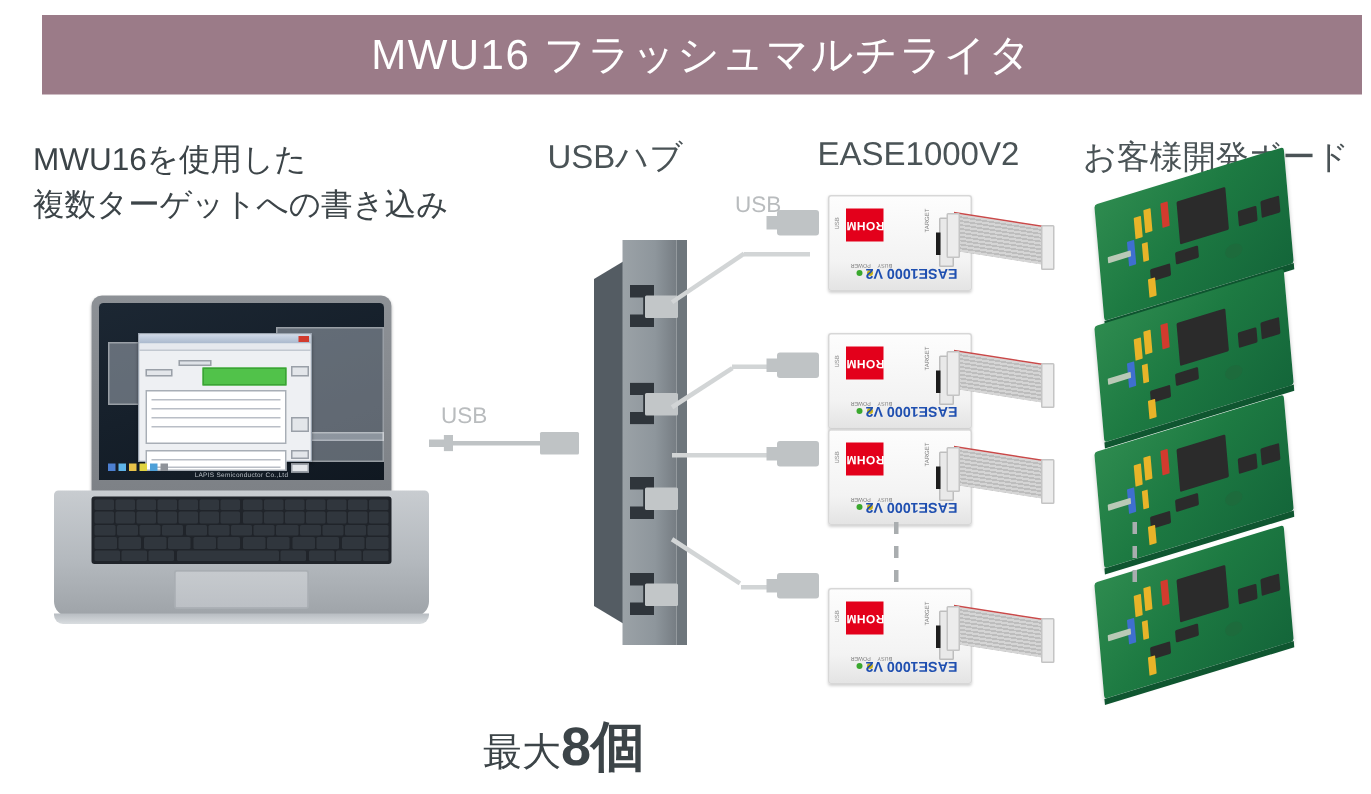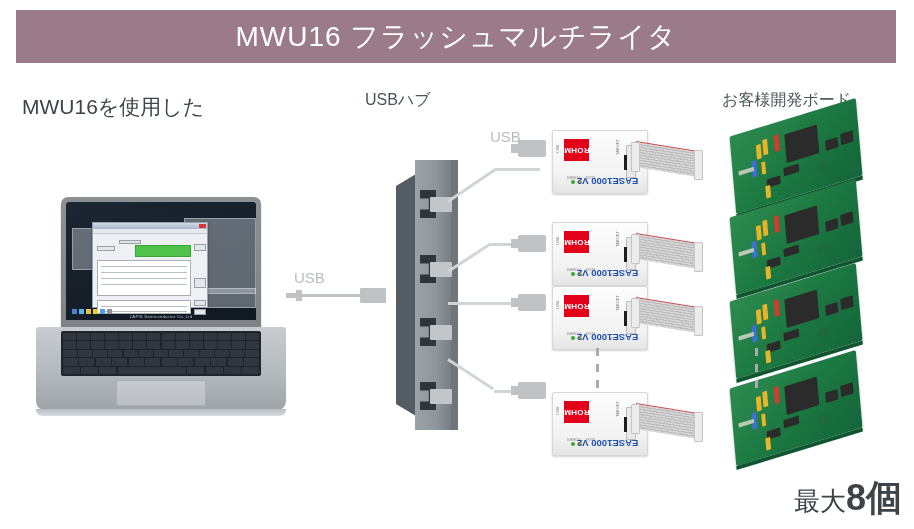--- a/index.html
+++ b/index.html
@@ -6,21 +6,21 @@
   html, body {
     width: 914px; height: 529px;
     background: #ffffff;
     font-family: "Liberation Sans", "DejaVu Sans", sans-serif;
     overflow: hidden;
   }
   #root { position: relative; width: 914px; height: 529px; background:#fff; }
 
   
   .header-bar {
-    position: absolute; left: 16px; top: 10px;
+    position: absolute; left: 28px; top: 10px;
     width: 880px; height: 53px;
     background: #9b7b88;
     display: flex; align-items: center; justify-content: center;
   }
   .header-title {
     color: #ffffff;
     font-size: 28px;
     letter-spacing: 1px;
     white-space: nowrap;
   }
@@ -28,21 +28,21 @@
   
   .left-desc { position: absolute; left: 22px; top: 92px; width: 290px; }
   .left-desc .l1, .left-desc .l2 {
     color: #3c4448; font-size: 21px; line-height: 30px; white-space: nowrap;
   }
   .left-desc .l3 {
     color: #b9bcbe; font-size: 21px; line-height: 32px; white-space: nowrap;
   }
 
   
-  .col-label { position: absolute; color: #4a5356; font-size: 16px; white-space: nowrap; }
+  .col-label { position: absolute; color: #4a5356; font-size: 22px; white-space: nowrap; }
   #label-hub   { left: 365px; top: 90px; }
   #label-ease  { left: 545px; top: 90px; }
   #label-board { left: 722px; top: 90px; }
 
   
   .laptop { position: absolute; left: 36px; top: 197px; width: 250px; height: 245px; }
   .lid {
     position: absolute; left: 25px; top: 0; width: 200px; height: 133px;
     background: linear-gradient(180deg,#8d9196 0%, #7d8186 100%);
     border-radius: 7px 7px 2px 2px;
@@ -257,38 +257,40 @@
     color:#b9bcbe; white-space:nowrap;
   }
   .eight-label .num { font-size: 33px; }
   .eight-label .ko  { font-size: 25px; }
   .eight-label .made{ font-size: 20px; }
 
   
   .bottom-caption {
     position:absolute; left: 322px; top: 482px; width: 580px;
     color:#3c4448; font-size: 26px; white-space:nowrap;
-    display:flex; align-items:baseline;justify-content:flex-end;
+    display:flex; align-items:baseline;
   }
   .bottom-caption .big { font-size: 36px; font-weight: bold; line-height: .9; }
 </style>
 </head>
 <body>
 
 <div id="root">
 
   <div class="header-bar">
     <div class="header-title">MWU16 フラッシュマルチライタ</div>
   </div>
 
   <div class="left-desc">
     <div class="l1">MWU16を使用した</div>
+    <div class="l2">複数ターゲットへの書き込み</div>
   </div>
 
   <div class="col-label" id="label-hub">USBハブ</div>
+  <div class="col-label" id="label-ease">EASE1000V2</div>
   <div class="col-label" id="label-board">お客様開発ボード</div>
 
   <div class="laptop">
     <div class="lid">
       <div class="screen">
         <div class="bgwin" id="bgw1"></div>
         <div class="bgwin" id="bgw2"></div>
         <div class="bgwin" id="bgw3"></div>
 
         <div class="appwin">

